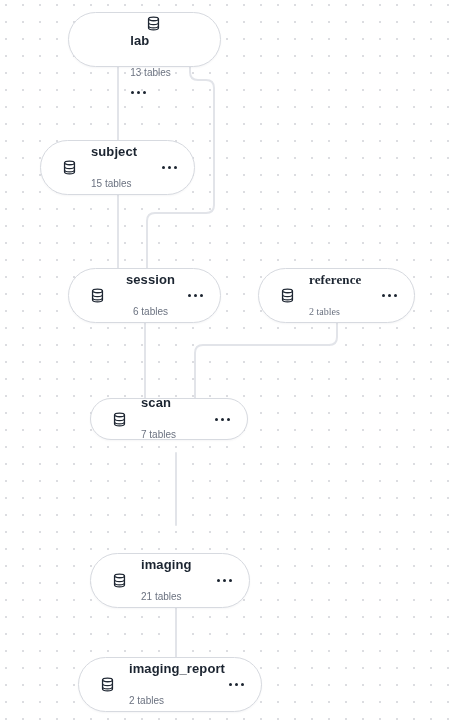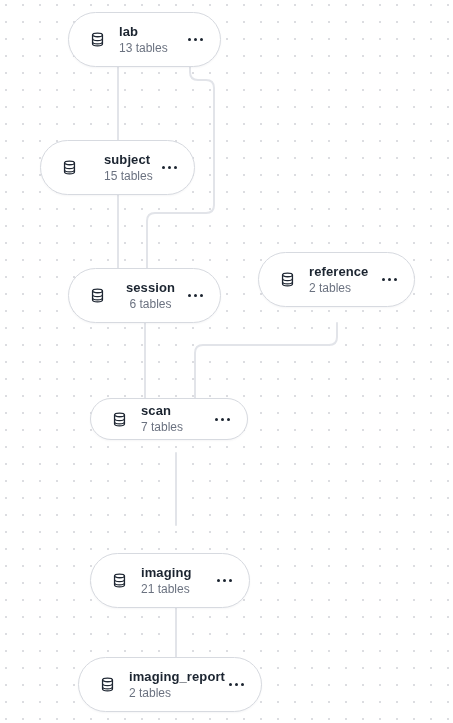--- a/index.html
+++ b/index.html
@@ -44,25 +44,25 @@
   }
   .node-title{
     font-size:13px;
     font-weight:bold;
     color:#1b2430;
     line-height:16px;
     letter-spacing:0.1px;
     white-space:nowrap;
   }
   .node-sub{
-    font-size:12px;
+    font-size:10px;
     font-weight:normal;
     color:#6b7280;
     line-height:16px;
-    margin-top:0;
+    margin-top:16px;
     white-space:nowrap;
   }
   .node-menu{
     flex:0 0 auto;
     width:26px;height:22px;
     margin-right:12px;
     display:flex;align-items:center;justify-content:center;
     gap:3px;
     cursor:pointer;
     border-radius:4px;
@@ -89,41 +89,41 @@
       <path d="M145 323 L145 398"></path>
 
       <path d="M337 323 L337 337 Q337 345 329 345 L203 345 Q195 345 195 353 L195 398"></path>
 
       <path d="M176 453 L176 525"></path>
 
       <path d="M176 580 L176 657"></path>
     </g>
   </svg>
 
-  <div class="node" style="left:68px;top:12px;width:153px;height:55px;">
+  <div class="node" style="left:68px;top:12px;width:153px;height:55px;flex-direction:column;">
     <span class="node-icon">
       <svg width="17" height="17" viewBox="0 0 24 24" fill="none" stroke="currentColor" stroke-width="1.8" stroke-linecap="round" stroke-linejoin="round">
         <ellipse cx="12" cy="5.5" rx="7" ry="2.6"></ellipse>
         <path d="M5 5.5 L5 18.5 C5 19.9 8.1 21.1 12 21.1 C15.9 21.1 19 19.9 19 18.5 L19 5.5"></path>
         <path d="M5 11 C5 12.4 8.1 13.6 12 13.6 C15.9 13.6 19 12.4 19 11"></path>
         <path d="M5 15.5 C5 16.9 8.1 18.1 12 18.1 C15.9 18.1 19 16.9 19 15.5"></path>
       </svg>
     </span>
     <span class="node-text">
       <span class="node-title">lab</span>
       <span class="node-sub">13 tables</span>
     </span>
     <span class="node-menu">
       <i></i>
         <i></i>
         <i></i>
     </span>
   </div>
 
-  <div class="node" style="left:40px;top:140px;width:155px;height:55px;gap:13px;">
+  <div class="node" style="left:40px;top:140px;width:155px;height:55px;">
     <span class="node-icon">
       <svg width="17" height="17" viewBox="0 0 24 24" fill="none" stroke="currentColor" stroke-width="1.8" stroke-linecap="round" stroke-linejoin="round">
         <ellipse cx="12" cy="5.5" rx="7" ry="2.6"></ellipse>
         <path d="M5 5.5 L5 18.5 C5 19.9 8.1 21.1 12 21.1 C15.9 21.1 19 19.9 19 18.5 L19 5.5"></path>
         <path d="M5 11 C5 12.4 8.1 13.6 12 13.6 C15.9 13.6 19 12.4 19 11"></path>
         <path d="M5 15.5 C5 16.9 8.1 18.1 12 18.1 C15.9 18.1 19 16.9 19 15.5"></path>
       </svg>
     </span>
     <span class="node-text">
       <span class="node-title">subject</span>
@@ -149,21 +149,21 @@
       <span class="node-title">session</span>
       <span class="node-sub">6 tables</span>
     </span>
     <span class="node-menu">
       <i></i>
         <i></i>
         <i></i>
     </span>
   </div>
 
-  <div class="node" style="left:258px;top:252px;width:157px;height:55px;">
+  <div class="node" style="left:258px;top:268px;width:157px;height:55px;font-family:Liberation Serif, serif;">
     <span class="node-icon">
       <svg width="17" height="17" viewBox="0 0 24 24" fill="none" stroke="currentColor" stroke-width="1.8" stroke-linecap="round" stroke-linejoin="round">
         <ellipse cx="12" cy="5.5" rx="7" ry="2.6"></ellipse>
         <path d="M5 5.5 L5 18.5 C5 19.9 8.1 21.1 12 21.1 C15.9 21.1 19 19.9 19 18.5 L19 5.5"></path>
         <path d="M5 11 C5 12.4 8.1 13.6 12 13.6 C15.9 13.6 19 12.4 19 11"></path>
         <path d="M5 15.5 C5 16.9 8.1 18.1 12 18.1 C15.9 18.1 19 16.9 19 15.5"></path>
       </svg>
     </span>
     <span class="node-text">
       <span class="node-title">reference</span>

